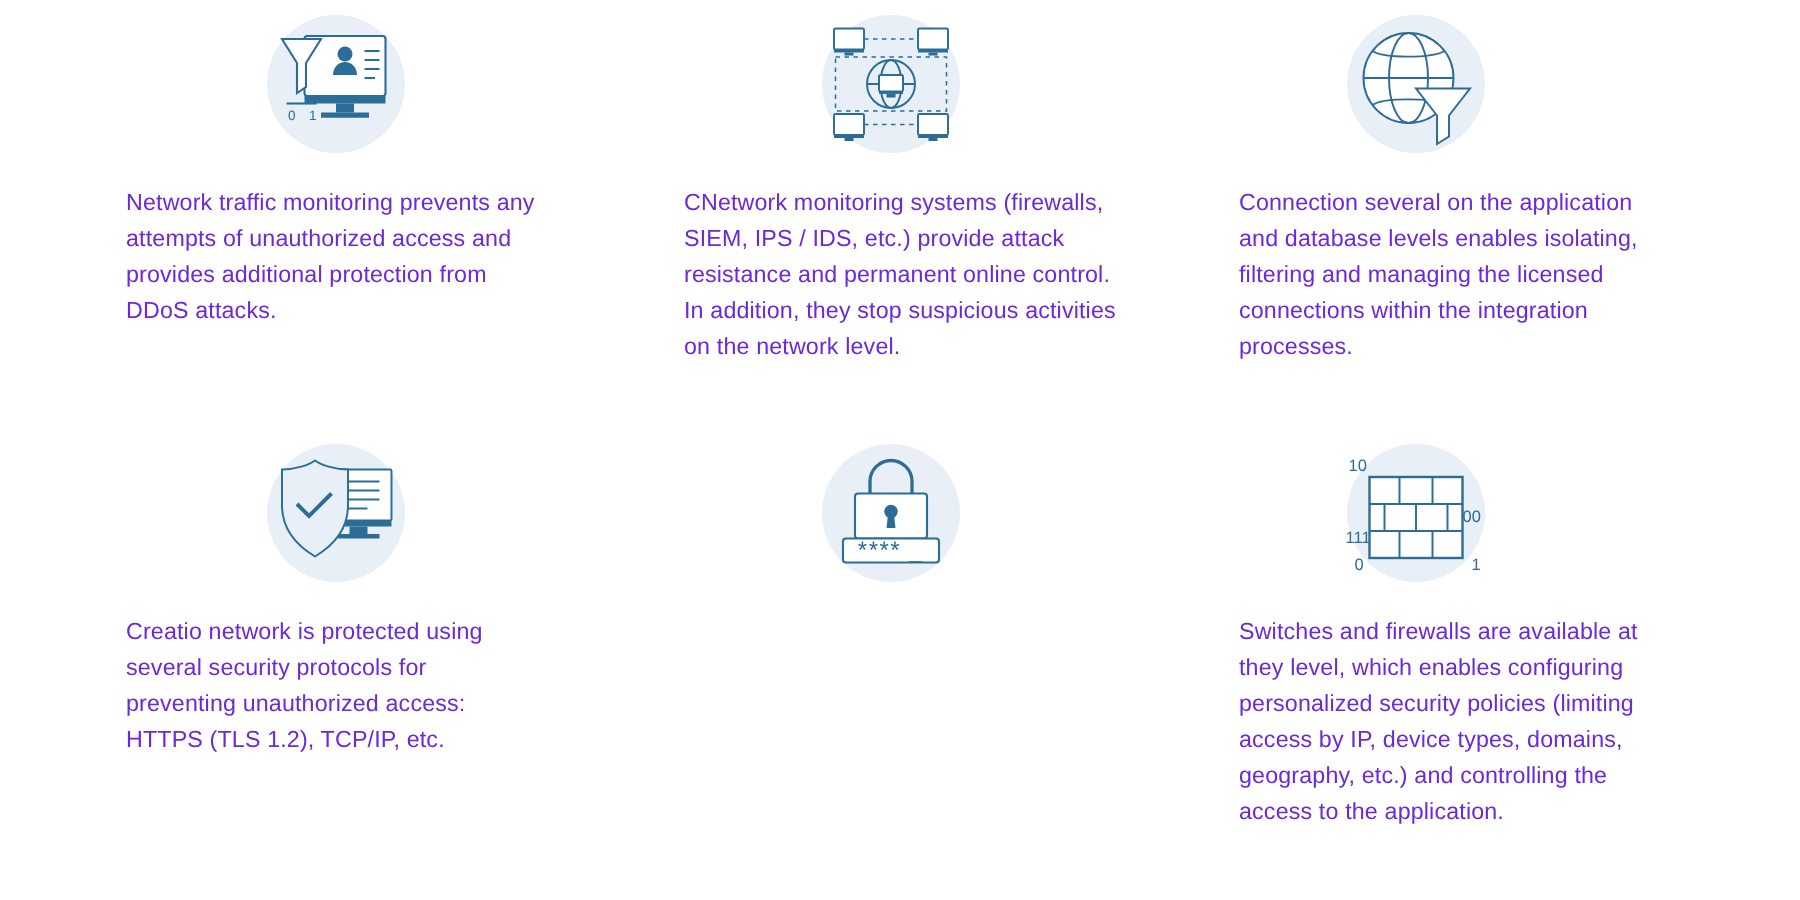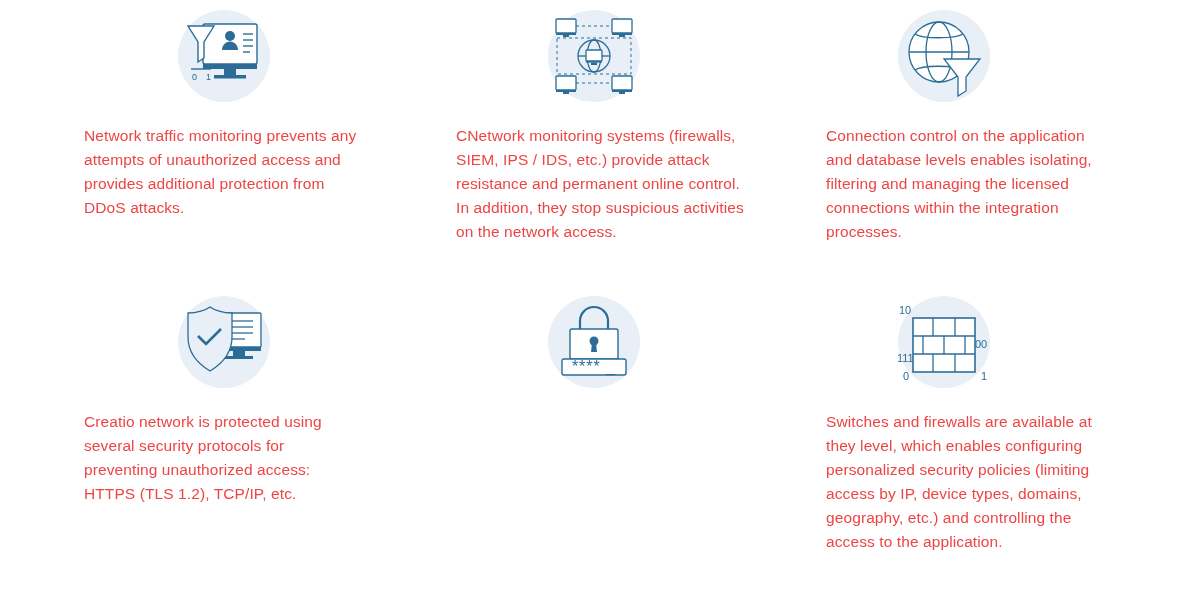--- a/index.html
+++ b/index.html
@@ -51,21 +51,21 @@
     position: relative;
   }
   .cell.col1 .circle { margin-left: 92px; }
   .cell.col2 .circle { margin-left: 72px; }
 
   .circle svg { display: block; overflow: visible; }
 
   .desc {
     font-size: 15.5px;
     line-height: 24px;
-    color: #ef4444;
+    color: #6d28d9;
     max-width: 300px;
     letter-spacing: 0.1px;
   }
   .cell.col1 .desc { max-width: 300px; }
   .cell.col2 .desc { max-width: 285px; }
 </style>
 </head>
 <body>
 
 <div class="grid">
@@ -120,37 +120,37 @@
 
           <rect x="59" y="60" width="20" height="14" rx="1" fill="#ffffff"></rect>
           <rect x="59" y="74" width="20" height="2" fill="#2b6d96" stroke="none"></rect>
           <rect x="66" y="76" width="6" height="2" fill="#2b6d96" stroke="none"></rect>
 
           <line x1="23" y1="10" x2="59" y2="10" stroke-dasharray="3 3" stroke-width="1"></line>
           <line x1="23" y1="67" x2="59" y2="67" stroke-dasharray="3 3" stroke-width="1"></line>
         </svg>
       </div>
     </div>
-    <div class="desc">CNetwork monitoring systems (firewalls, SIEM, IPS / IDS, etc.) provide attack resistance and permanent online control. In addition, they stop suspicious activities on the network access.</div>
+    <div class="desc">CNetwork monitoring systems (firewalls, SIEM, IPS / IDS, etc.) provide attack resistance and permanent online control. In addition, they stop suspicious activities on the network level.</div>
   </div>
 
   <div class="cell col2">
     <div class="icon-wrap">
       <div class="circle">
         <svg width="76" height="74" viewBox="0 0 76 74" fill="none" stroke="#2b6d96" stroke-width="1.3">
           <circle cx="33" cy="33" r="30" fill="#ffffff"></circle>
           <ellipse cx="33" cy="33" rx="13" ry="30"></ellipse>
           <line x1="3" y1="33" x2="63" y2="33"></line>
           <path d="M9 15c7 5 40 5 48 0"></path>
           <path d="M9 51c7-5 40-5 48 0"></path>
           <path d="M38 40h36L60 58v14l-8 5V58z" fill="#ffffff" stroke="#2b6d96"></path>
         </svg>
       </div>
     </div>
-    <div class="desc">Connection control on the application and database levels enables isolating, filtering and managing the licensed connections within the integration processes.</div>
+    <div class="desc">Connection several on the application and database levels enables isolating, filtering and managing the licensed connections within the integration processes.</div>
   </div>
 
   <div class="cell col0">
     <div class="icon-wrap">
       <div class="circle">
         <svg width="78" height="74" viewBox="0 0 78 74" fill="none" stroke="#2b6d96" stroke-width="1.3">
           <rect x="32" y="8" width="44" height="34" rx="1" fill="#ffffff"></rect>
           <rect x="32" y="42" width="44" height="4" fill="#2b6d96" stroke="none"></rect>
           <rect x="48" y="46" width="12" height="5" fill="#2b6d96" stroke="none"></rect>
           <rect x="40" y="51" width="28" height="3" fill="#2b6d96" stroke="none"></rect>

